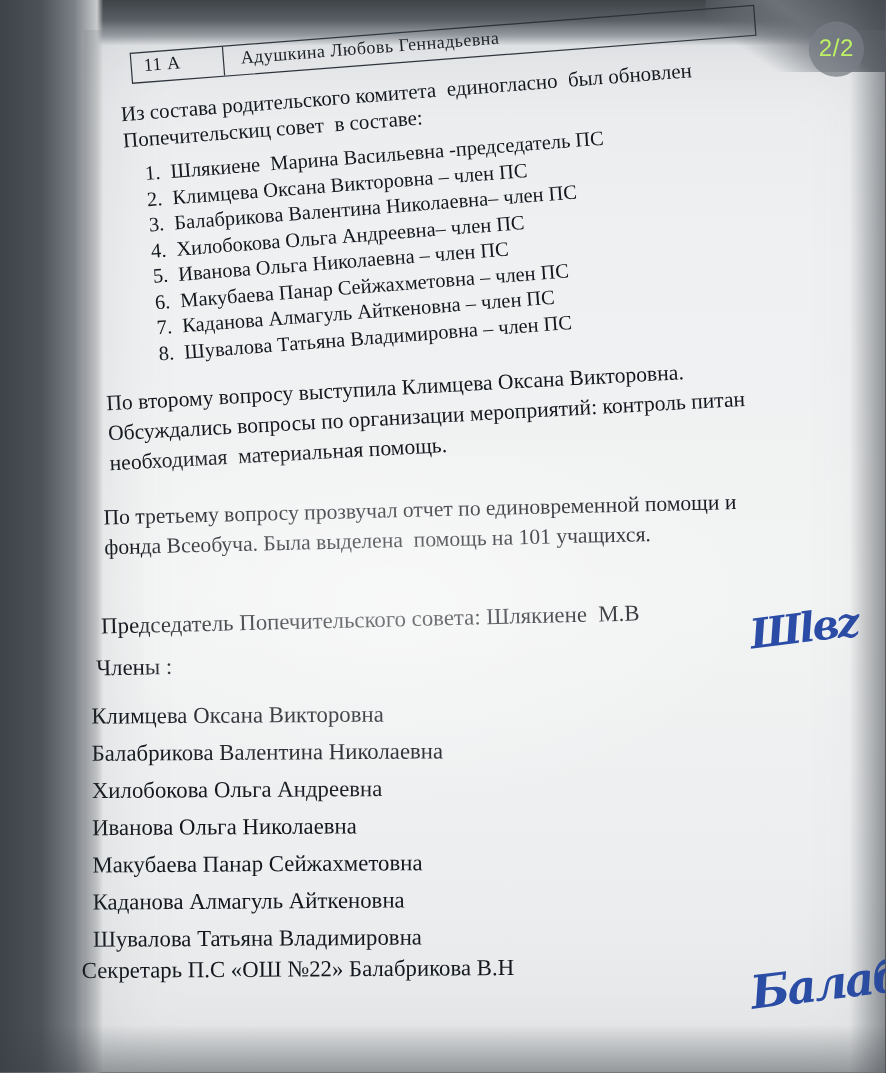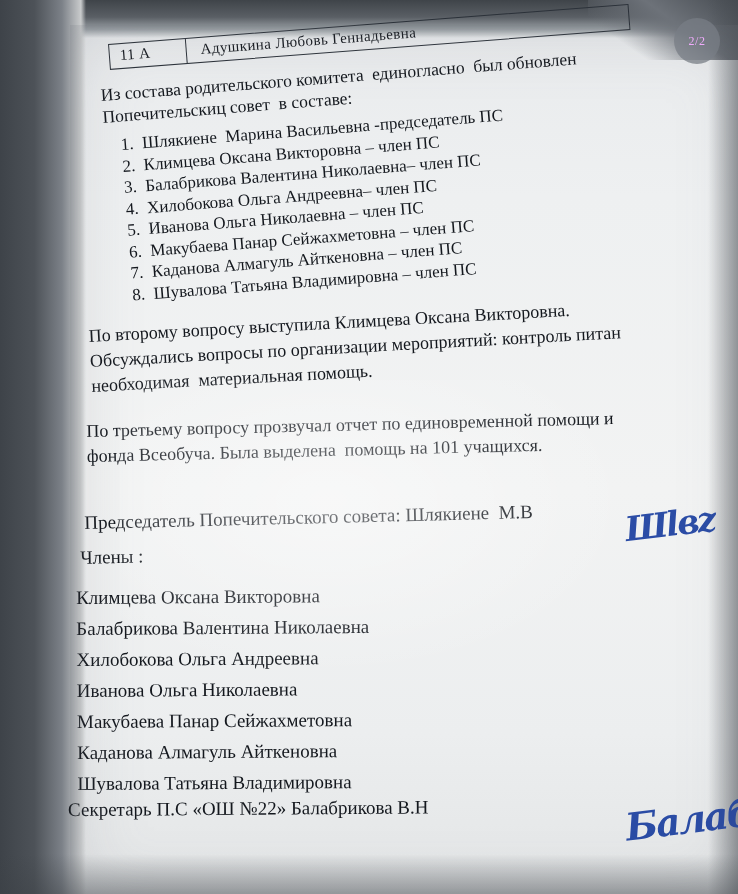--- a/index.html
+++ b/index.html
@@ -153,23 +153,23 @@
 
   
   #page-badge {
     position: absolute;
     right: 18px;
     top: 18px;
     width: 46px;
     height: 46px;
     border-radius: 50%;
     background: rgba(120,126,133,0.75);
-    color: #f0abfc;
-    font-family: Liberation Serif, serif;
-    font-size: 12px;
+    color: #bef264;
+    font-family: Liberation Sans, sans-serif;
+    font-size: 20px;
     display: flex;
     align-items: center;
     justify-content: center;
     letter-spacing: .5px;
   }
 </style>
 </head>
 <body>
 
 <div id="screen">

